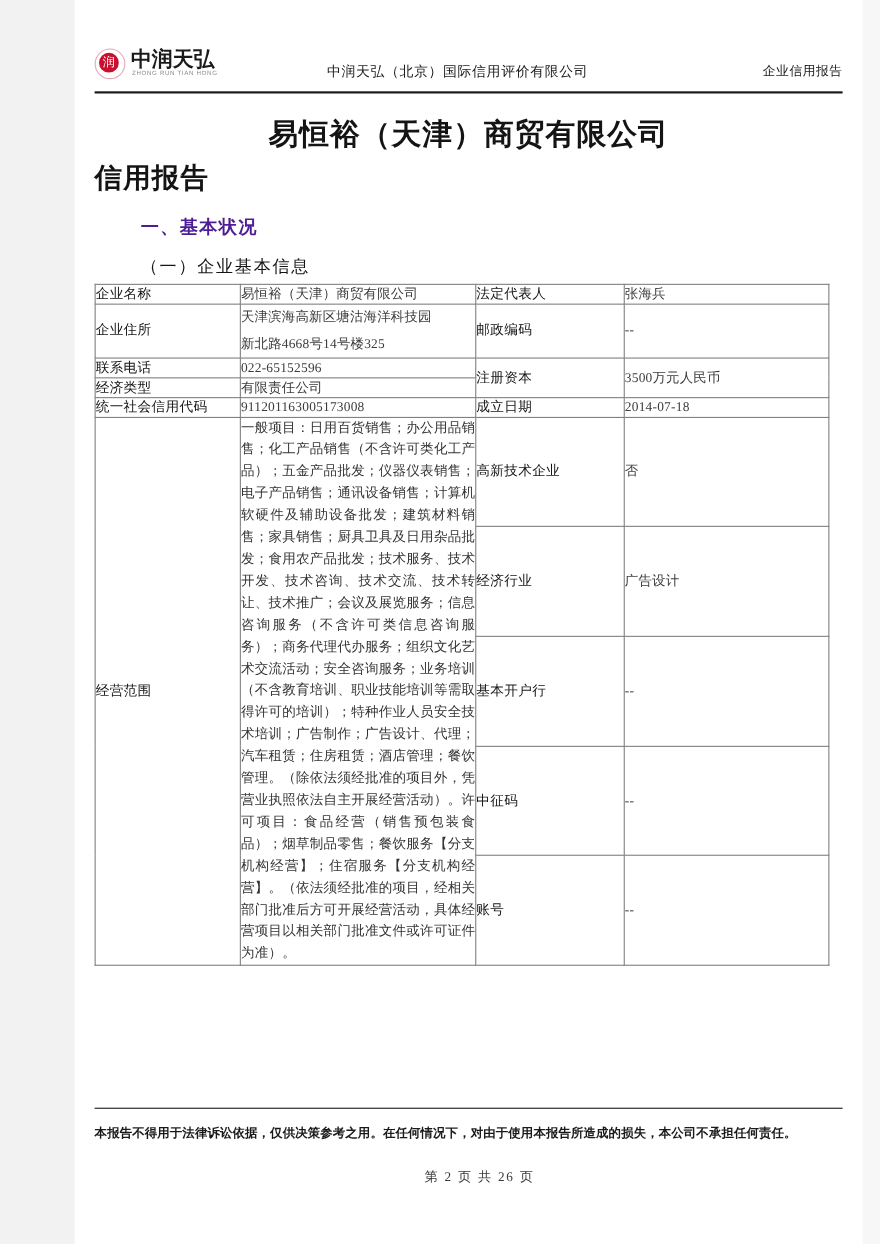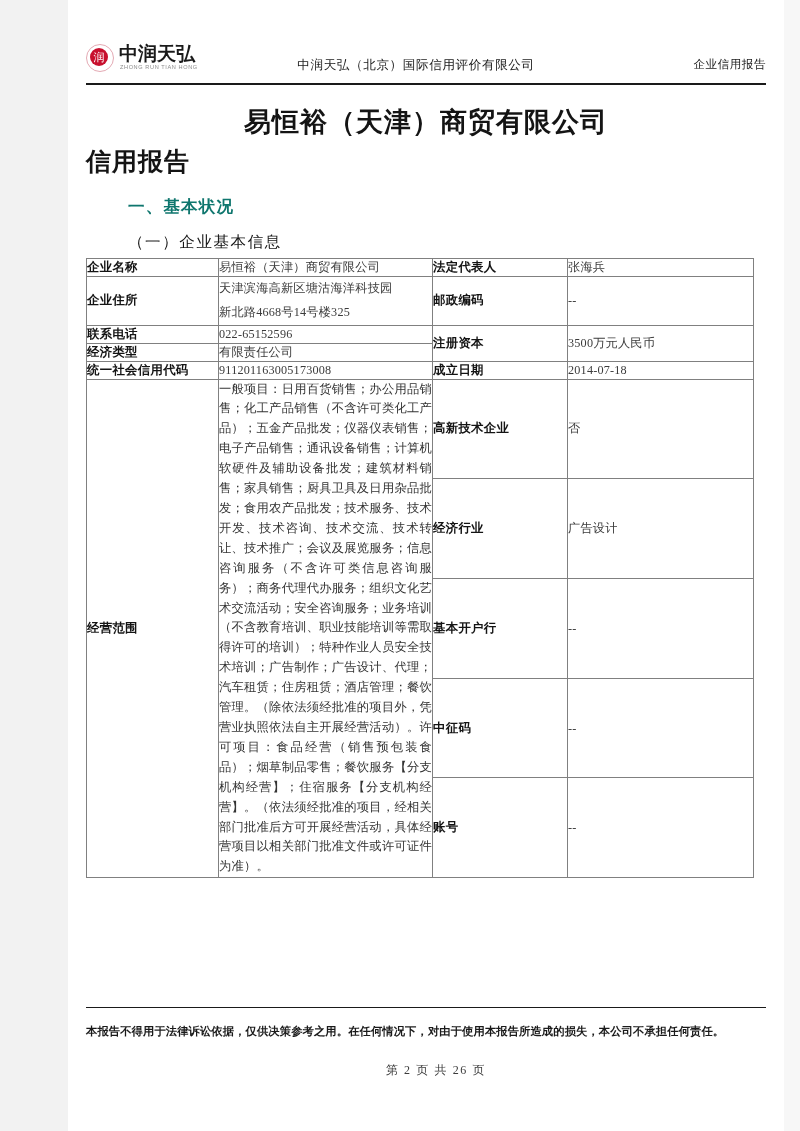--- a/index.html
+++ b/index.html
@@ -146,21 +146,21 @@
     letter-spacing: 1px;
     color: #141414;
   }
   .heading-1 {
     position: absolute;
     left: 60px;
     top: 196px;
     font-size: 16.5px;
     font-weight: bold;
     letter-spacing: 1.2px;
-    color: #0f766e;
+    color: #4c1d95;
   }
   .heading-2 {
     position: absolute;
     left: 60px;
     top: 232px;
     font-size: 15.5px;
     letter-spacing: 1.6px;
     color: #141414;
   }
 
@@ -173,21 +173,21 @@
     border-collapse: collapse;
     table-layout: fixed;
   }
   .info-table td {
     border: 1px solid #808080;
     padding: 0;
     vertical-align: middle;
   }
   .lbl {
     font-family: "Liberation Sans", "DejaVu Sans", sans-serif;
-    font-weight: bold;
+    font-weight: normal;
     font-size: 12.4px;
     letter-spacing: 0.3px;
     color: #141414;
     padding: 6px 0 6px 9px;
   }
   .val {
     font-family: "Liberation Serif", serif;
     font-size: 12.2px;
     letter-spacing: 0.2px;
     color: #3b3b3b;

